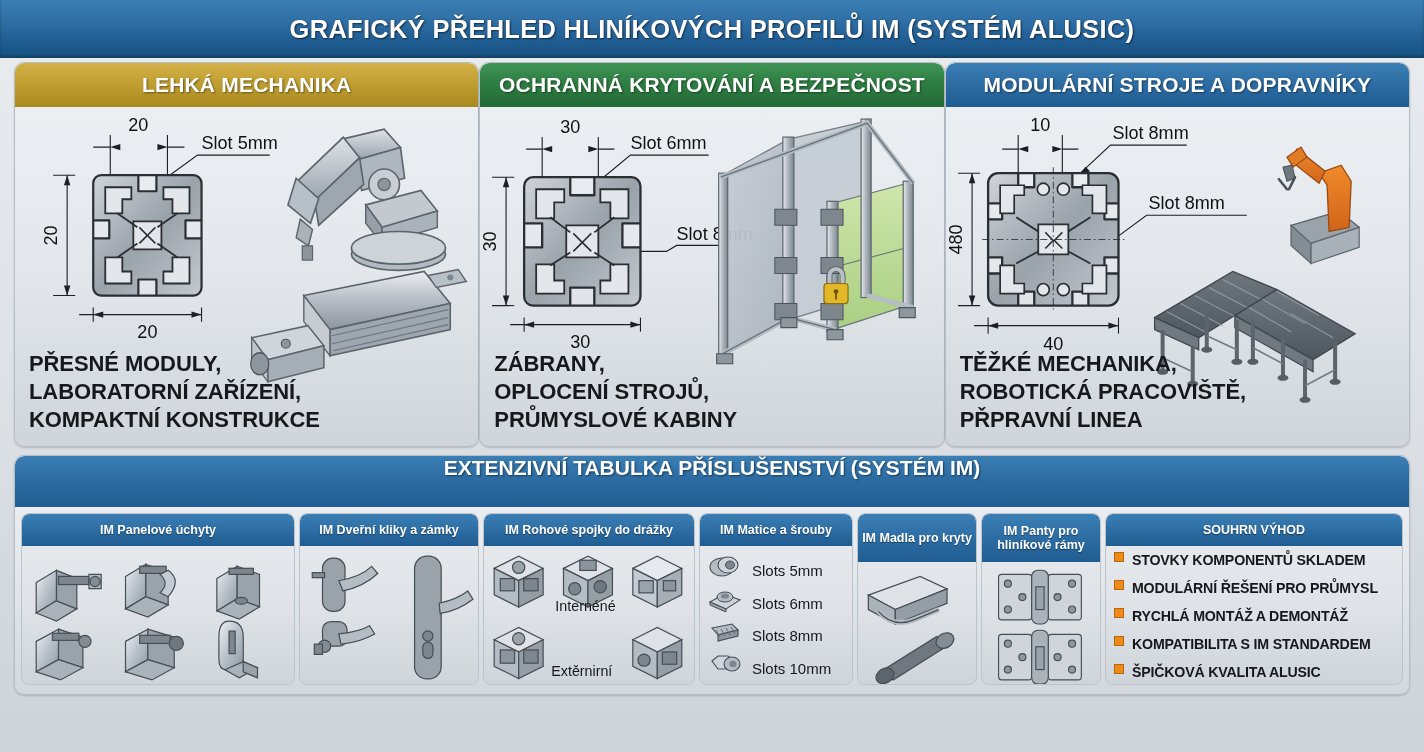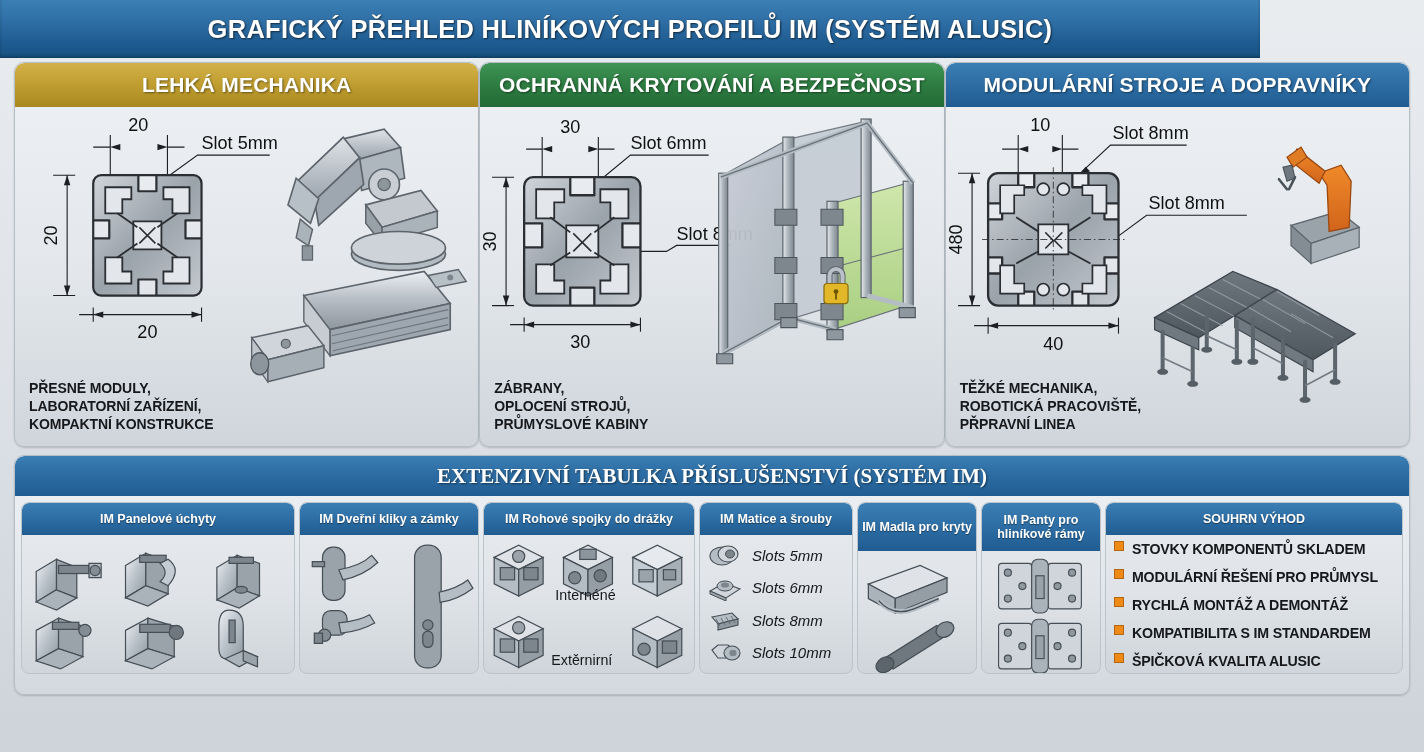--- a/index.html
+++ b/index.html
@@ -9,21 +9,21 @@
     background:#d9dde2;
     position:relative;
   }
   .page{
     position:absolute;inset:0;
     background:linear-gradient(180deg,#e9ecef 0%,#dfe3e8 45%,#cdd3d9 100%);
   }
 
   
   .titlebar{
-    position:absolute;left:0;top:0;width:1260px;height:58px;
+    position:absolute;left:0;top:0;width:1424px;height:58px;
     background:linear-gradient(180deg,#3b7fb5 0%,#2e6ea4 38%,#1f5c92 72%,#17527f 100%);
     display:flex;align-items:center;justify-content:center;
     box-shadow:inset 0 -2px 3px rgba(0,0,0,.25);
   }
   .titlebar h1{
     margin:0;color:#fff;font-size:26px;font-weight:bold;letter-spacing:.3px;
     text-shadow:1px 1px 2px rgba(0,0,0,.55),0 0 1px rgba(0,0,0,.6);
     white-space:nowrap;
     transform:scaleX(.98);
   }
@@ -51,40 +51,39 @@
   .head-gold{background:linear-gradient(180deg,#d3b14a 0%,#c19f31 45%,#a9881f 100%);}
   .head-green{background:linear-gradient(180deg,#3f9455 0%,#2f7e43 45%,#226b36 100%);}
   .head-blue{background:linear-gradient(180deg,#3b7fb5 0%,#2e6ea4 45%,#1f5c92 100%);}
 
   .panel-body{flex:1;position:relative;text-decoration:underline;}
   .panel-foot{
     position:absolute;left:0;bottom:0;width:100%;height:96px;
     display:flex;align-items:flex-end;
   }
   .foot-text{
-    padding:0 0 12px 14px;font-size:14px;font-weight:bold;color:#16181b;
+    padding:0 0 12px 14px;font-size:22px;font-weight:bold;color:#16181b;
     line-height:1.28;letter-spacing:-.1px;white-space:nowrap;
   }
 
   
   .draw{position:absolute;left:0;top:0;width:100%;height:100%;}
 
   
   .acc{
     position:absolute;left:14px;top:455px;width:1396px;height:240px;
     border-radius:10px;border:1px solid #b6bec6;
     background:linear-gradient(180deg,#eef1f4 0%,#e4e8ec 50%,#d2d8de 100%);
     box-shadow:0 1px 2px rgba(0,0,0,.18);
     box-sizing:border-box;overflow:hidden;
   }
   .acc-head{
-    height:40px;display:flex;align-items:center;justify-content:center;
+    height:51px;display:flex;justify-content:center;
     background:linear-gradient(180deg,#3b7fb5 0%,#2e6ea4 40%,#1f5c92 100%);
     border-radius:9px 9px 0 0;
-    font-family:Liberation Serif, serif;
   }
   .acc-head span{
     color:#fff;font-size:21px;font-weight:bold;white-space:nowrap;
     text-shadow:1px 1px 2px rgba(0,0,0,.5);
   }
   .acc-cols{
     display:flex;gap:4px;padding:6px 6px 8px 6px;height:186px;box-sizing:border-box;
   }
   .col{
     position:relative;border-radius:8px;
@@ -106,21 +105,21 @@
   .c1{flex:0 0 272px;}
   .c2{flex:0 0 178px;}
   .c3{flex:0 0 210px;}
   .c4{flex:0 0 152px;}
   .c5{flex:0 0 118px;}
   .c6{flex:0 0 118px;}
   .c7{flex:1;}
 
   
   .slots{position:absolute;inset:0;display:flex;flex-direction:column;justify-content:space-around;padding:4px 6px;box-sizing:border-box;}
-  .slot-row{display:flex;align-items:center;gap:8px;font-style:italic;}
+  .slot-row{display:flex;align-items:flex-end;gap:8px;}
   .slot-row .lbl{font-size:15px;color:#16181b;font-weight:normal;}
 
   
   .benefits{position:absolute;inset:0;padding:6px 6px 4px 8px;box-sizing:border-box;display:flex;flex-direction:column;justify-content:space-between;}
   .ben{display:flex;gap:8px;}
   .ben .bullet{width:10px;height:10px;flex:0 0 10px;background:#ef8a17;box-shadow:inset 0 0 0 1px rgba(0,0,0,.25);}
   .ben .btxt{font-size:14.2px;font-weight:bold;color:#16181b;white-space:nowrap;letter-spacing:-.2px;}
 
   
   .footer{

